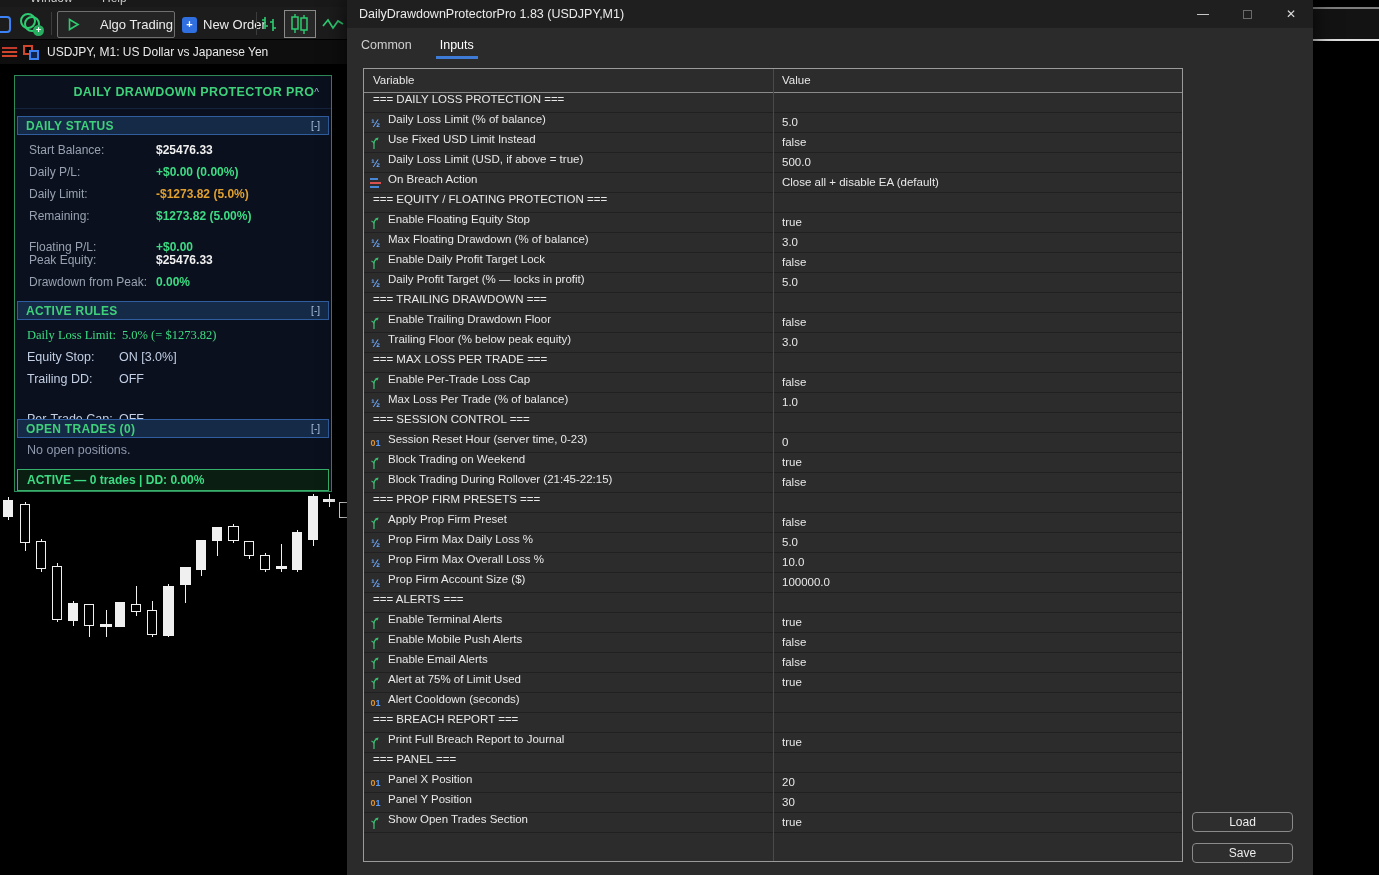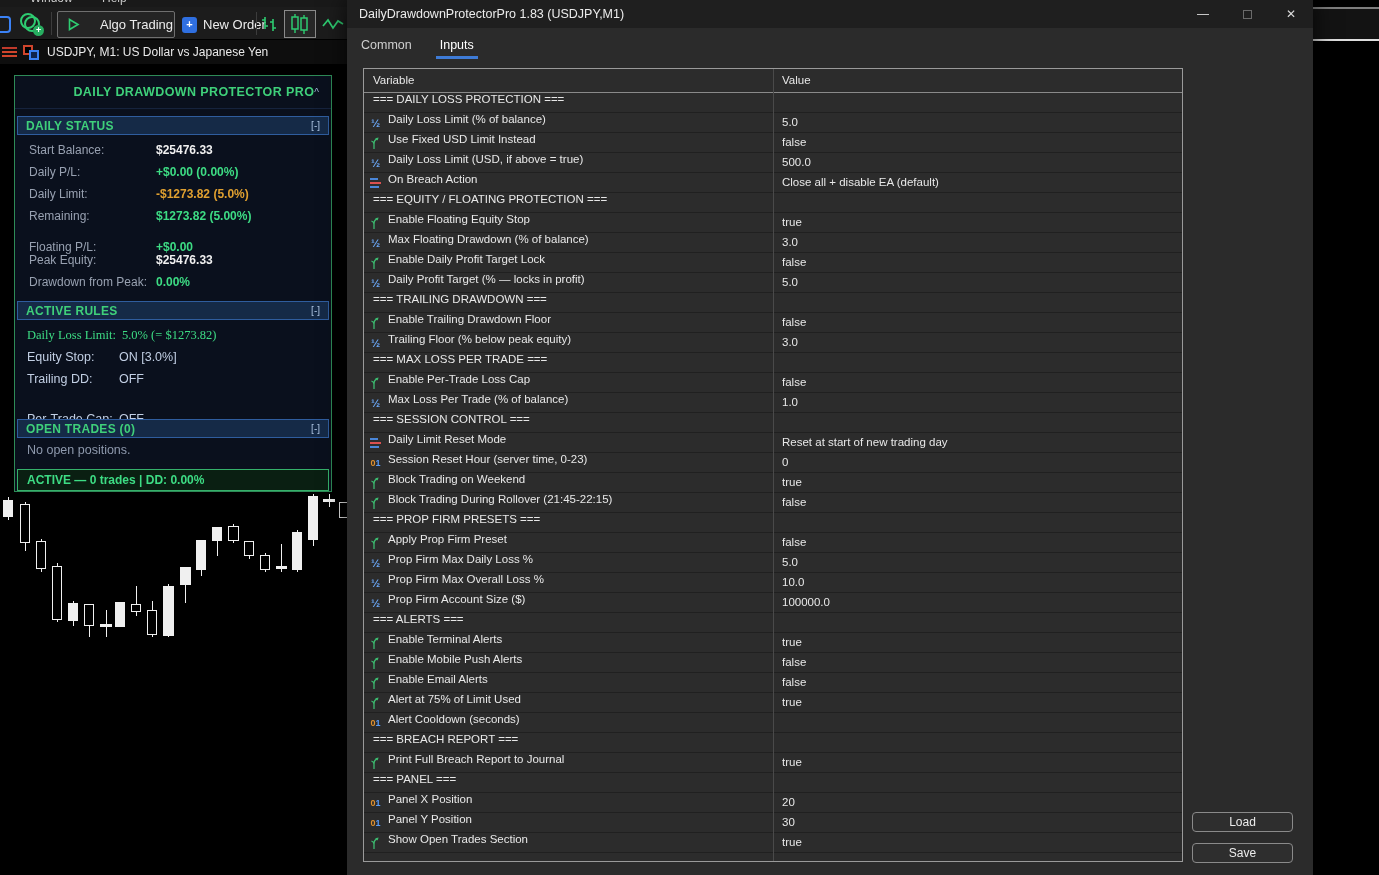--- a/index.html
+++ b/index.html
@@ -453,31 +453,20 @@
             <div class="tval">1.0</div>
           </div>
           <div class="trow">
             <div class="tvar sec">
               <span>=== SESSION CONTROL ===</span>
             </div>
             <div class="tval"></div>
           </div>
           <div class="trow">
             <div class="tvar">
-              <span class="ic ic-enum">
-                <span class="b1"></span>
-                <span class="b2"></span>
-                <span class="b3"></span>
-              </span>
-              <span>Daily Limit Reset Mode</span>
-            </div>
-            <div class="tval">Reset at start of new trading day</div>
-          </div>
-          <div class="trow">
-            <div class="tvar">
               <span class="ic ic-int">
                 <em>0</em>
                 <u>1</u>
               </span>
               <span>Session Reset Hour (server time, 0-23)</span>
             </div>
             <div class="tval">0</div>
           </div>
           <div class="trow">
             <div class="tvar">

